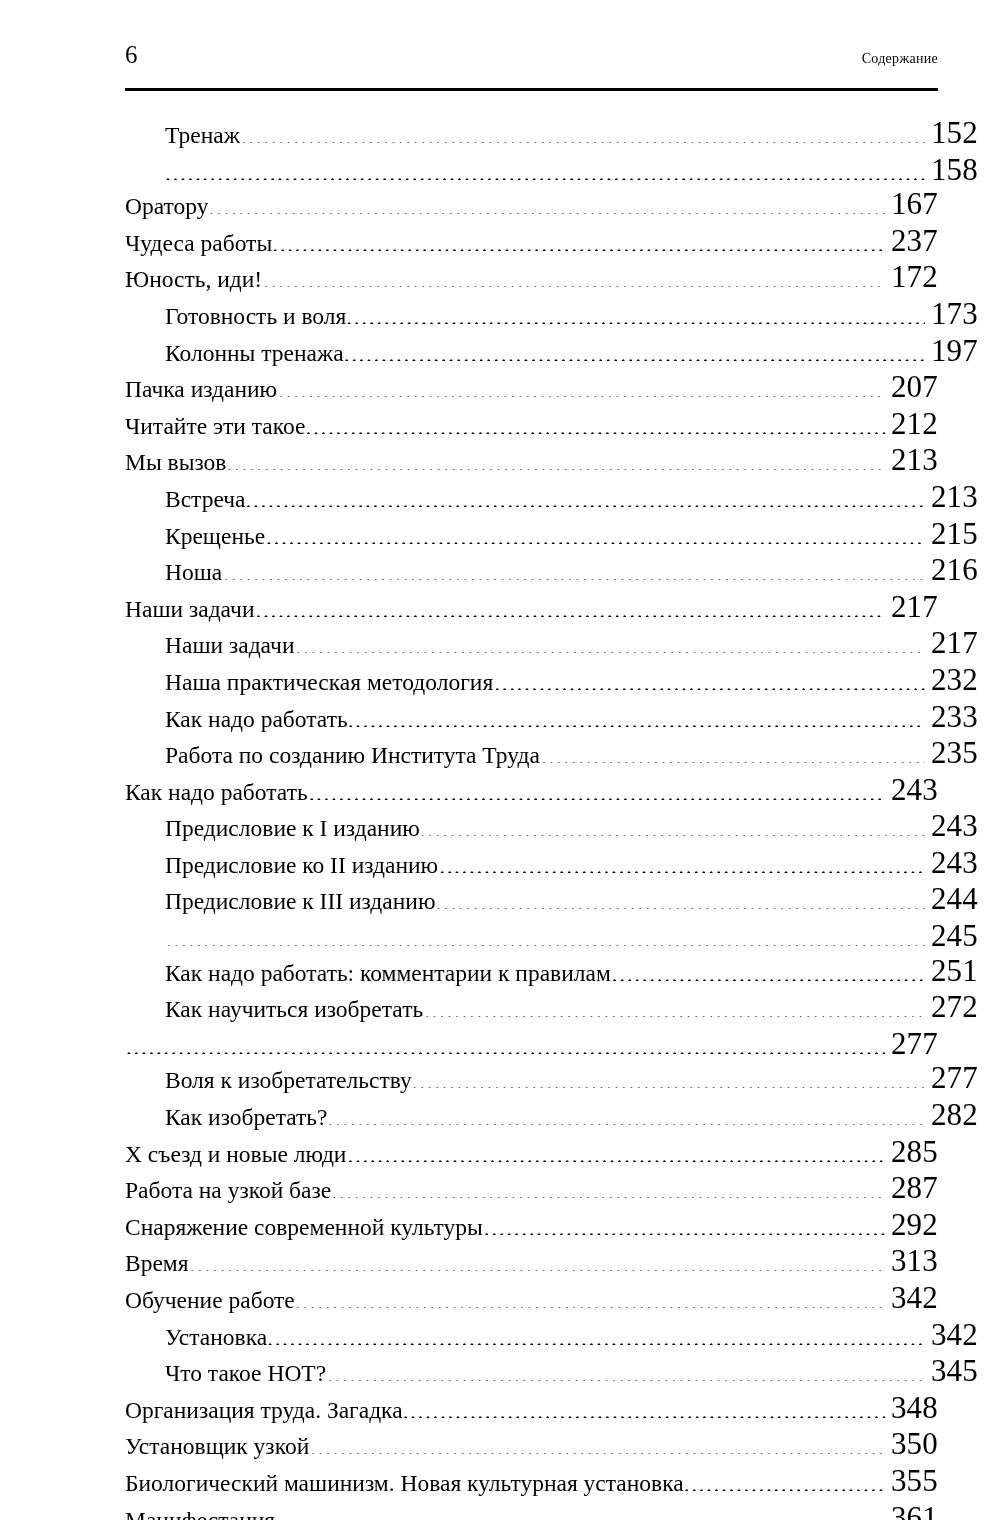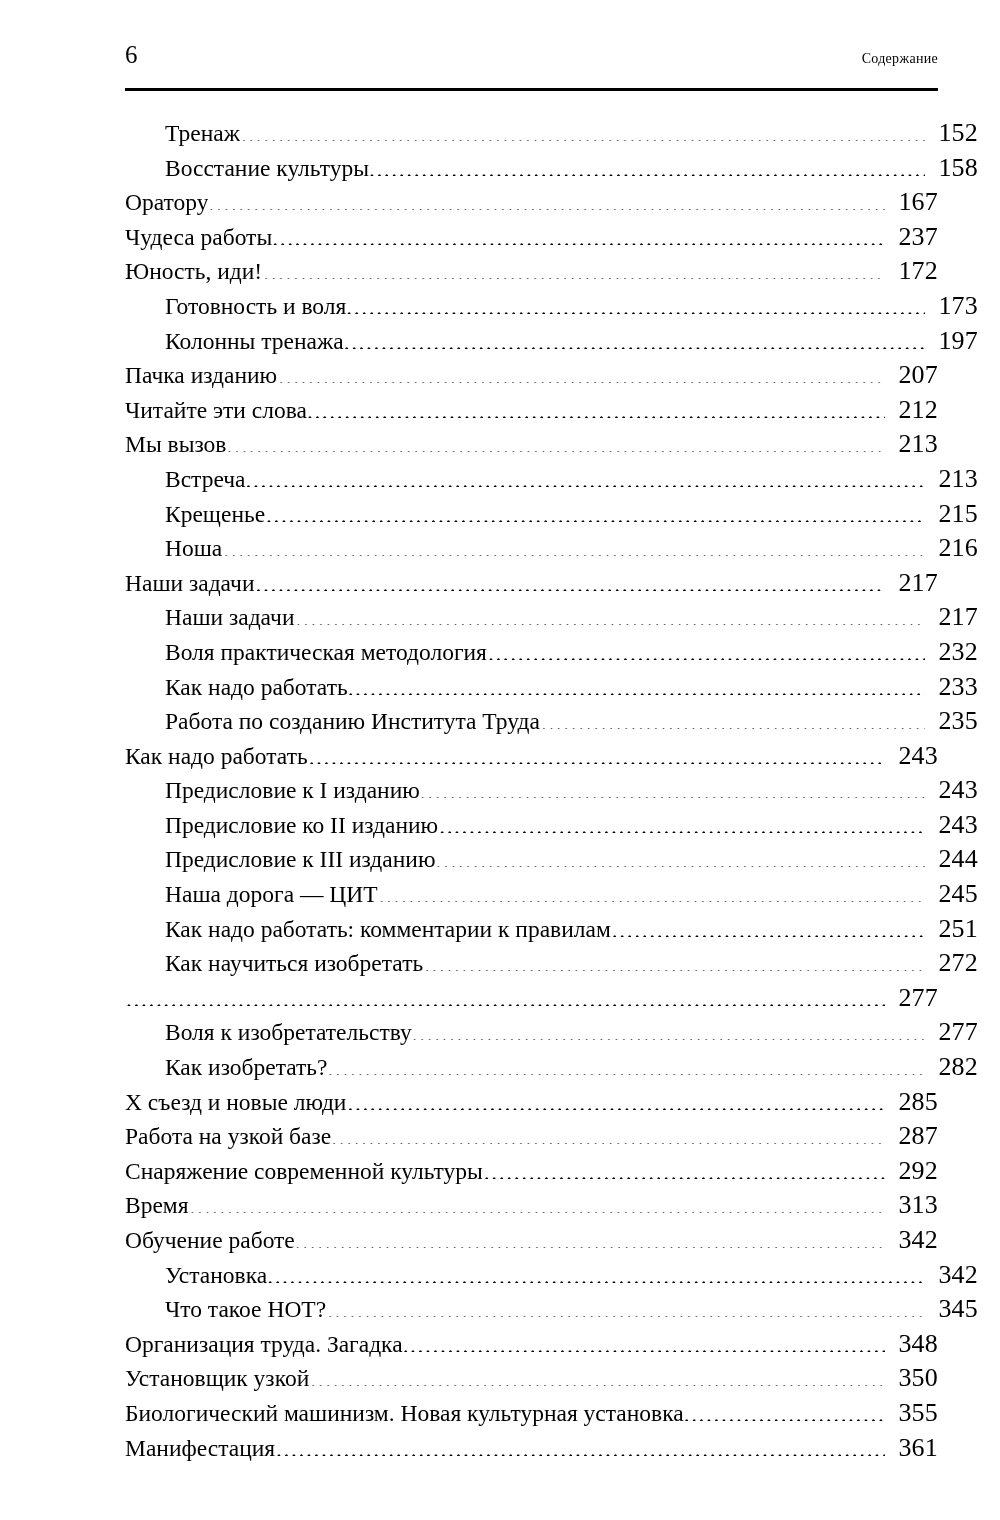--- a/index.html
+++ b/index.html
@@ -85,21 +85,21 @@
     left: 0;
     top: 0;
     white-space: nowrap;
     letter-spacing: 1.6px;
     font-size: 23.5px;
   }
   .toc-page {
     flex: 0 0 auto;
     width: 52px;
     text-align: right;
-    font-size: 26px;
+    font-size: 31px;
     letter-spacing: 0.2px;
   }
   
   .toc-entry.tight .toc-leader {
     margin-left: 0;
   }
 </style>
 </head>
 <body>
 
@@ -112,21 +112,20 @@
 
   <div class="header-rule"></div>
 
   <div class="toc" id="toc-list">
       <div class="toc-entry level-1">
         <span class="toc-title">Тренаж</span>
         <span class="toc-leader"></span>
         <span class="toc-page">152</span>
       </div>
       <div class="toc-entry level-1 tight">
-        <span class="toc-title">Восстание культуры</span>
         <span class="toc-leader"></span>
         <span class="toc-page">158</span>
       </div>
       <div class="toc-entry level-0 tight">
         <span class="toc-title">Оратору</span>
         <span class="toc-leader"></span>
         <span class="toc-page">167</span>
       </div>
       <div class="toc-entry level-0 tight">
         <span class="toc-title">Чудеса работы</span>
@@ -147,21 +146,21 @@
         <span class="toc-title">Колонны тренажа</span>
         <span class="toc-leader"></span>
         <span class="toc-page">197</span>
       </div>
       <div class="toc-entry level-0">
         <span class="toc-title">Пачка изданию</span>
         <span class="toc-leader"></span>
         <span class="toc-page">207</span>
       </div>
       <div class="toc-entry level-0 tight">
-        <span class="toc-title">Читайте эти слова</span>
+        <span class="toc-title">Читайте эти такое</span>
         <span class="toc-leader"></span>
         <span class="toc-page">212</span>
       </div>
       <div class="toc-entry level-0 tight">
         <span class="toc-title">Мы вызов</span>
         <span class="toc-leader"></span>
         <span class="toc-page">213</span>
       </div>
       <div class="toc-entry level-1 tight">
         <span class="toc-title">Встреча</span>
@@ -182,21 +181,21 @@
         <span class="toc-title">Наши задачи</span>
         <span class="toc-leader"></span>
         <span class="toc-page">217</span>
       </div>
       <div class="toc-entry level-1">
         <span class="toc-title">Наши задачи</span>
         <span class="toc-leader"></span>
         <span class="toc-page">217</span>
       </div>
       <div class="toc-entry level-1">
-        <span class="toc-title">Воля практическая методология</span>
+        <span class="toc-title">Наша практическая методология</span>
         <span class="toc-leader"></span>
         <span class="toc-page">232</span>
       </div>
       <div class="toc-entry level-1 tight">
         <span class="toc-title">Как надо работать</span>
         <span class="toc-leader"></span>
         <span class="toc-page">233</span>
       </div>
       <div class="toc-entry level-1">
         <span class="toc-title">Работа по созданию Института Труда</span>
@@ -217,21 +216,20 @@
         <span class="toc-title">Предисловие ко II изданию</span>
         <span class="toc-leader"></span>
         <span class="toc-page">243</span>
       </div>
       <div class="toc-entry level-1 tight">
         <span class="toc-title">Предисловие к III изданию</span>
         <span class="toc-leader"></span>
         <span class="toc-page">244</span>
       </div>
       <div class="toc-entry level-1">
-        <span class="toc-title">Наша дорога — ЦИТ</span>
         <span class="toc-leader"></span>
         <span class="toc-page">245</span>
       </div>
       <div class="toc-entry level-1">
         <span class="toc-title">Как надо работать: комментарии к правилам</span>
         <span class="toc-leader"></span>
         <span class="toc-page">251</span>
       </div>
       <div class="toc-entry level-1">
         <span class="toc-title">Как научиться изобретать</span>

